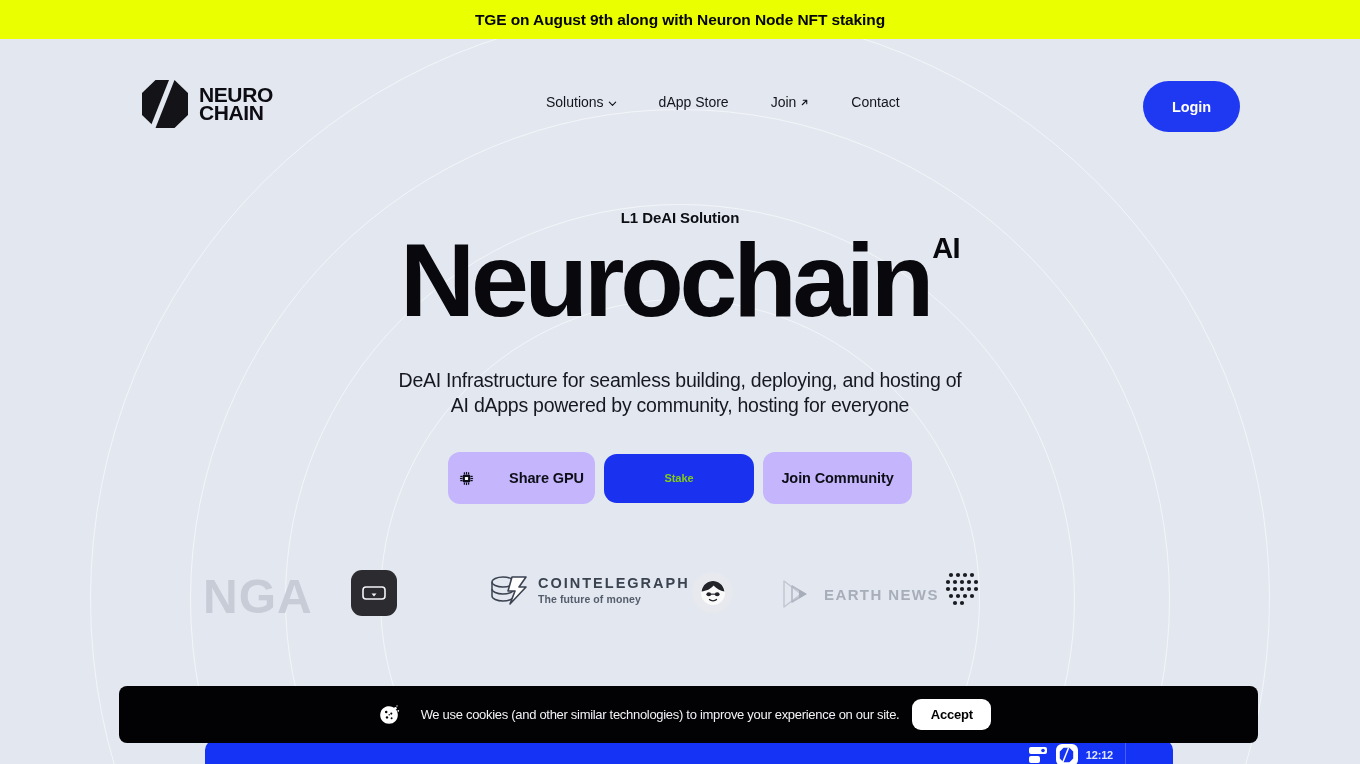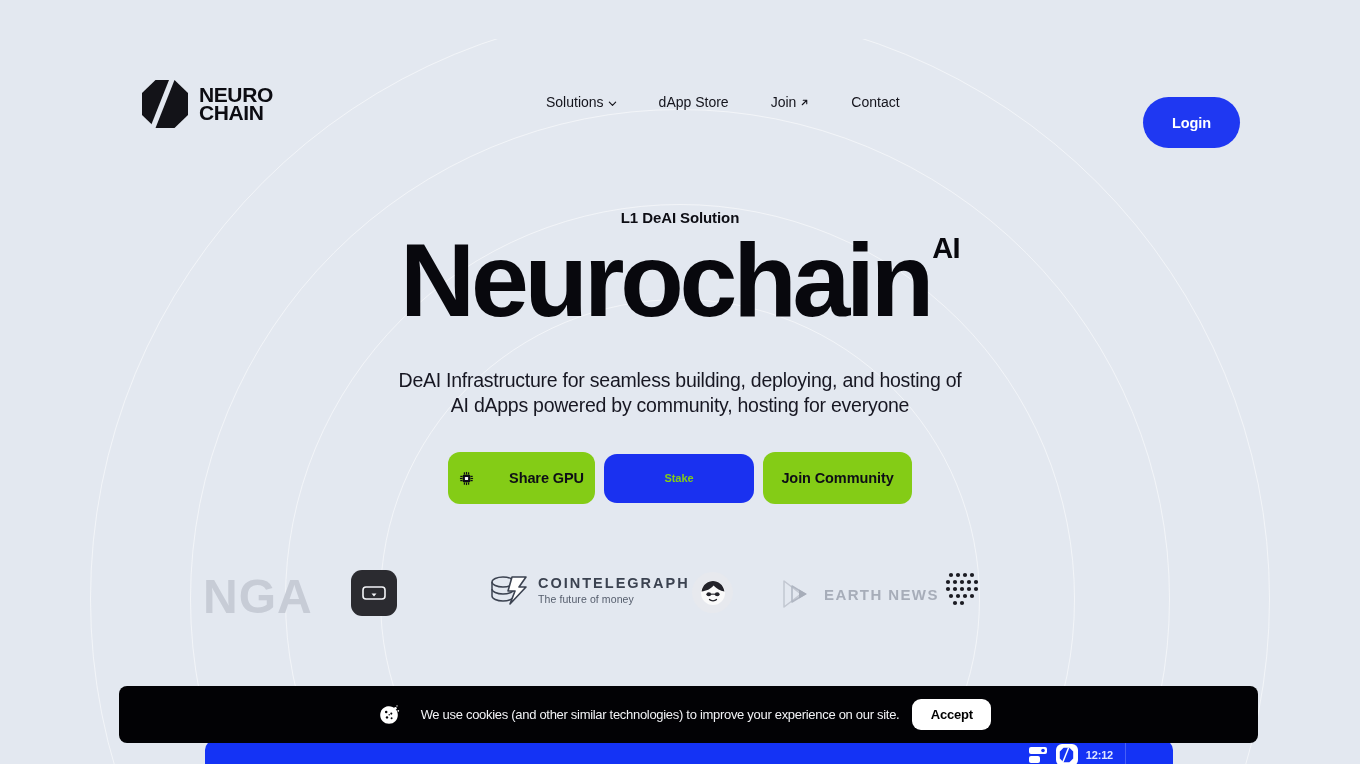--- a/index.html
+++ b/index.html
@@ -128,21 +128,20 @@
     height: 51px;
     border-radius: 26px;
     background: #1f38f2;
     color: #fff;
     border: none;
     font-size: 14.5px;
     font-weight: 600;
     font-family: "Liberation Sans", sans-serif;
     cursor: pointer;
     letter-spacing: -0.1px;
-    margin-top: 16px;
   }
 
   
   .hero {
     position: absolute;
     left: 0; top: 0;
     width: 1360px;
     text-align: center;
   }
   .eyebrow {
@@ -200,21 +199,21 @@
     cursor: pointer;
     display: flex;
     align-items: center;
     justify-content: center;
     gap: 7px;
     letter-spacing: -0.1px;
   }
   .btn-ghost {
     height: 52px;
     border-radius: 12px;
-    background: #84cc16;
+    background: #c4b5fd;
     color: #0e0e16;
     font-size: 14.5px;
     font-weight: 700;
     gap: 35px;
   }
   .btn-share { width: 147px; }
   .btn-join  { width: 149px; }
   .btn-stake {
     width: 150px;
     height: 49px;
@@ -257,21 +256,21 @@
   .ct { left: 489px; top: 12px; gap: 9px; }
   .ct-text { display: block; }
   .ct-name {
     font-size: 14.5px;
     font-weight: 700;
     letter-spacing: 2.0px;
     color: #3b4250;
   }
   .ct-tag {
     font-size: 10.5px;
-    font-weight: 400;
+    font-weight: 700;
     color: #555d6c;
     letter-spacing: 0.1px;
     margin-top: 2px;
   }
   .face {
     left: 692px; top: 11px;
     width: 41px; height: 41px;
     border-radius: 50%;
     background: #e7e9ee;
     display: flex;
@@ -384,20 +383,23 @@
     font-weight: 700;
     cursor: pointer;
     letter-spacing: -0.2px;
   }
 </style>
 </head>
 <body>
 
 <div id="page">
 
+  <div class="announce">
+    <div class="announce-text">TGE on August 9th along with Neuron Node NFT staking</div>
+  </div>
 
   <div class="rings">
     <div class="ring r1"></div>
     <div class="ring r2"></div>
     <div class="ring r3"></div>
     <div class="ring r4"></div>
   </div>
 
   <div class="header">
 

